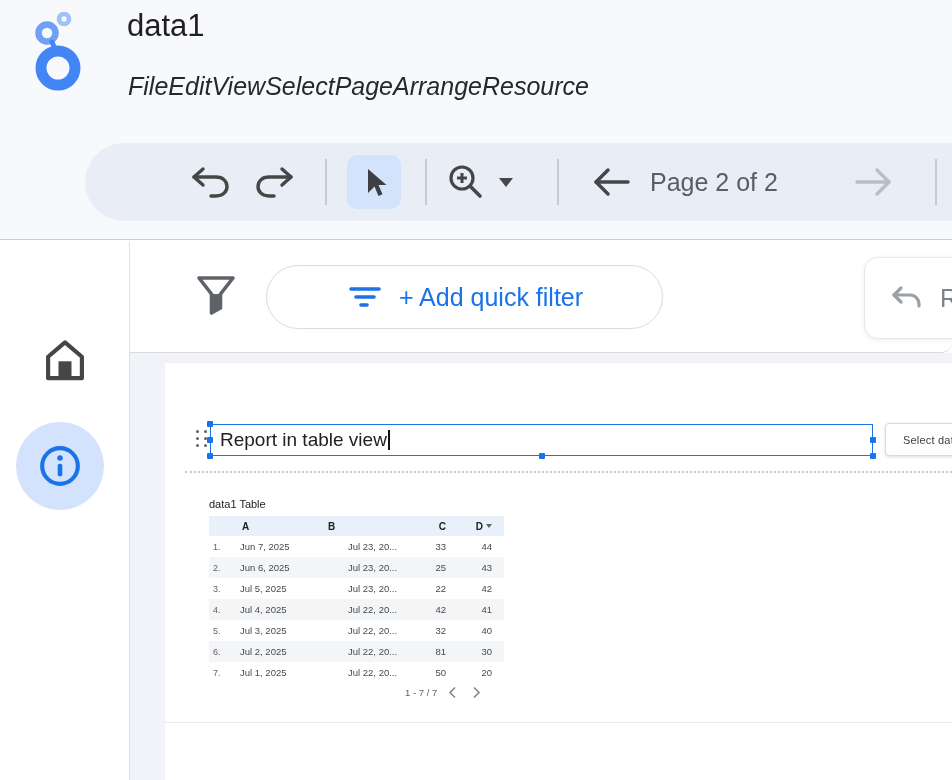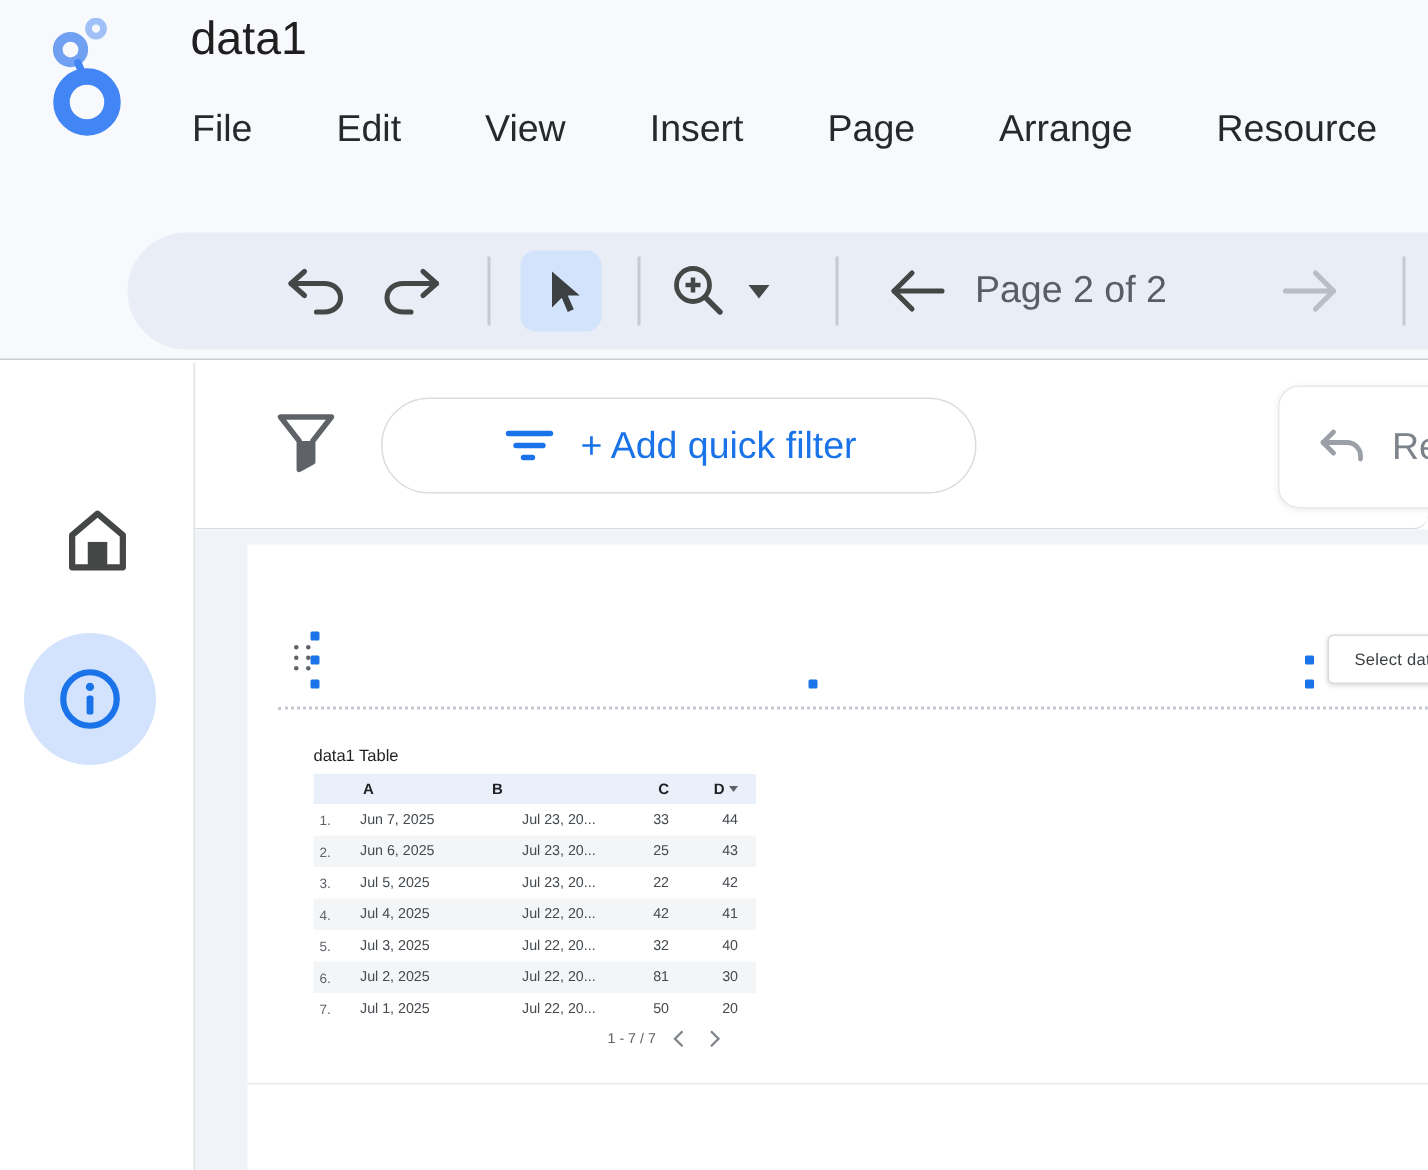--- a/index.html
+++ b/index.html
@@ -3,34 +3,34 @@
 <meta charset="utf-8">
 <style>
   html,body{margin:0;padding:0;}
   .frame{position:relative;width:952px;height:780px;overflow:hidden;background:#fff;
          font-family:"Liberation Sans", sans-serif;color:#202124;}
   
   .header{position:absolute;left:0;top:0;right:0;height:240px;background:#f8f9fc;
           border-bottom:1.5px solid #c9ccd2;box-sizing:border-box;}
   .logo{position:absolute;left:26px;top:12px;width:68px;height:80px;}
   .report-title{position:absolute;left:127px;top:8px;font-size:31px;color:#1f1f1f;white-space:nowrap;}
-  .menubar{position:absolute;left:128px;top:72px;display:flex;gap:56px;white-space:nowrap;}
+  .menubar{position:absolute;left:128px;top:72px;display:flex;white-space:nowrap;font-style:italic;}
   .menu-item{font-size:25px;color:#25282c;cursor:default;}
   
   .toolbar{position:absolute;left:85px;top:143px;right:0;height:78px;background:#e9edf5;
-           border-radius:39px 0 0 39px;margin-top:12px;}
+           border-radius:39px 0 0 39px;}
   .tbtn{position:absolute;top:50%;transform:translateY(-50%);display:flex;align-items:center;justify-content:center;}
   .vdiv{position:absolute;top:50%;transform:translateY(-50%);width:2px;height:46px;background:#c6cad1;}
   .tool-selected{width:54px;height:54px;background:#d3e3fc;border-radius:10px;}
   .page-indicator{position:absolute;left:565px;top:50%;transform:translateY(-50%);
                   font-size:25px;color:#5a5e64;white-space:nowrap;}
   .caret-down{width:0;height:0;border-left:7px solid transparent;border-right:7px solid transparent;
               border-top:9px solid #444746;margin-left:12px;}
   
-  .filter-row{position:absolute;left:4px;top:241px;right:0;height:112px;background:#fff;
+  .filter-row{position:absolute;left:16px;top:241px;right:0;height:112px;background:#fff;
               border-bottom:1.5px solid #d9dbdf;box-sizing:border-box;border-radius:10px;}
   .funnel{position:absolute;left:178px;top:32px;}
   .quick-filter{position:absolute;left:250px;top:24px;width:397px;height:64px;border:1.5px solid #dadce0;
                 border-radius:33px;background:#fff;display:flex;align-items:center;justify-content:center;
                 gap:15px;box-sizing:border-box;}
   .quick-filter-label{font-size:25px;color:#1a73e8;white-space:nowrap;}
   .reset-btn{position:absolute;left:848px;top:16px;width:170px;height:82px;background:#fff;
              border:1px solid #e6e8eb;border-radius:14px;box-shadow:0 1px 4px rgba(60,64,67,.10);
              display:flex;align-items:center;gap:15px;padding-left:24px;box-sizing:border-box;}
   .reset-label{font-size:25px;color:#7d838a;}
@@ -91,21 +91,21 @@
       <circle cx="21" cy="21" r="8.5" fill="none" stroke="#6fa0f2" stroke-width="6.5"></circle>
       <circle cx="38" cy="7" r="5" fill="none" stroke="#9fc1f8" stroke-width="4.5"></circle>
       <line x1="26" y1="30" x2="29" y2="37" stroke="#4285f4" stroke-width="5" stroke-linecap="round"></line>
     </svg>
     <div class="report-title">data1</div>
 
     <div class="menubar">
       <span class="menu-item">File</span>
       <span class="menu-item">Edit</span>
       <span class="menu-item">View</span>
-      <span class="menu-item">Insert</span>
+      <span class="menu-item">Select</span>
       <span class="menu-item">Page</span>
       <span class="menu-item">Arrange</span>
       <span class="menu-item">Resource</span>
     </div>
 
     <div class="toolbar">
       <div class="tbtn" style="left:103px">
         <svg width="42" height="40" viewBox="0 0 42 40">
           <path d="M15 7 L6 15 L15 23" fill="none" stroke="#444746" stroke-width="3.4" stroke-linecap="round" stroke-linejoin="round"></path>
           <path d="M6 15 h22 c7 0 11 4.5 11 9.5 c0 5 -4 9.5 -11 9.5 h-5" fill="none" stroke="#444746" stroke-width="3.4" stroke-linecap="round"></path>
@@ -197,20 +197,23 @@
 
       <div class="grip">
         <i></i>
           <i></i>
           <i></i>
           <i></i>
           <i></i>
           <i></i>
       </div>
 
+      <div class="textbox">
+        <div class="textbox-text"><span>Report in table view</span><span class="text-cursor"></span></div>
+      </div>
 
       <div class="handle" style="left:42px;top:58px"></div>
       <div class="handle" style="left:42px;top:74px"></div>
       <div class="handle" style="left:42px;top:90px"></div>
       <div class="handle" style="left:374px;top:90px"></div>
       <div class="handle" style="left:705px;top:74px"></div>
       <div class="handle" style="left:705px;top:90px"></div>
 
       <div class="select-date">Select date range</div>
 

